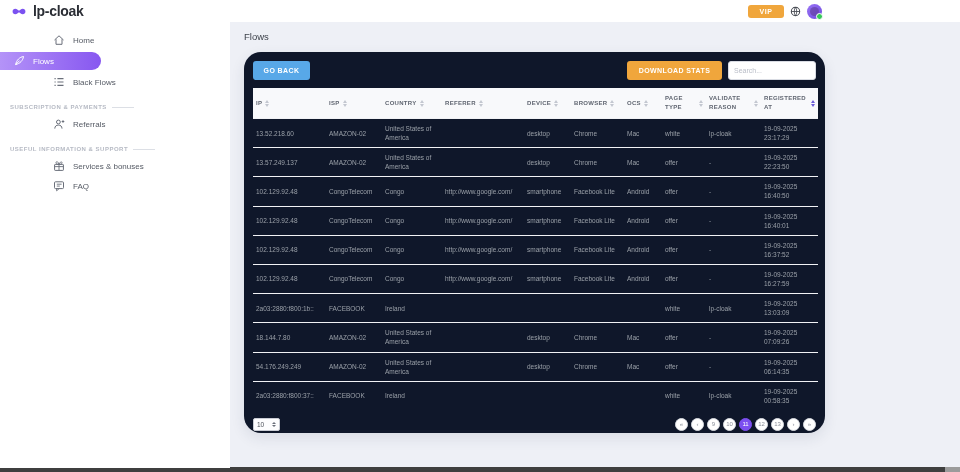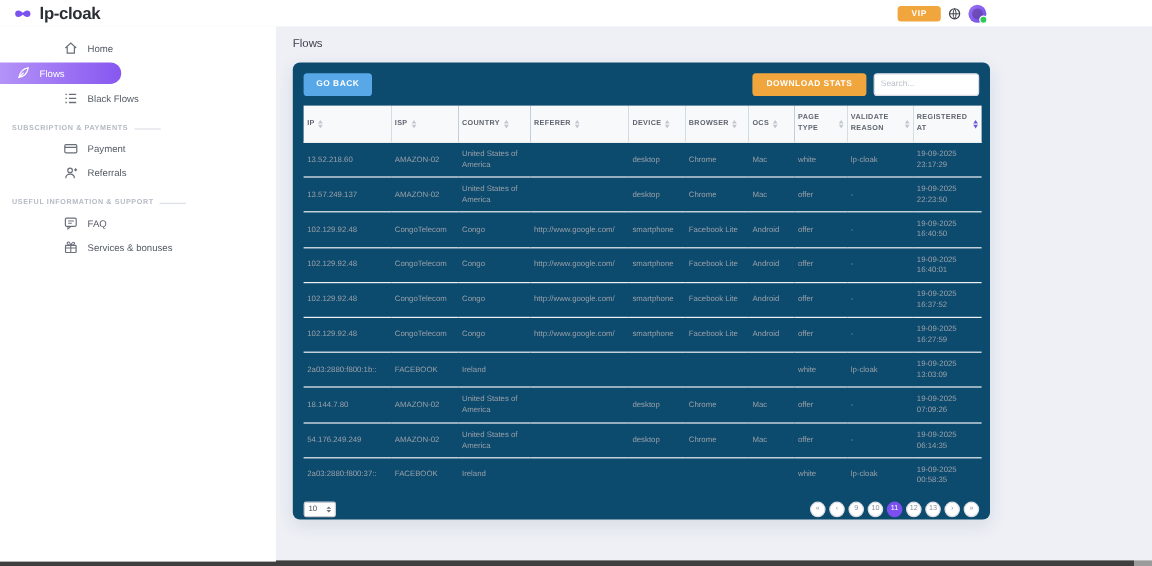--- a/index.html
+++ b/index.html
@@ -22,21 +22,21 @@
   .nav-item { display:flex; align-items:center; gap:8px; height:20px; padding-left:13px; font-size:8px; color:#555a64; cursor:pointer;margin-left:40px; }
   .nav-item .nicon { width:12px; height:12px; color:#6a6f7a; flex:0 0 12px; display:flex; align-items:center; }
   .nav-item.active { background:linear-gradient(90deg,#b493f8,#8757f0); color:#fff; width:101px; height:18px; border-radius:0 9px 9px 0; margin:2px 0; }
   .nav-item.active .nicon { color:#fff; }
   .nav-section { display:flex; align-items:center; gap:5px; margin:12px 0 4px 10px; font-size:6px; font-weight:bold; color:#b6bac4; letter-spacing:0.5px; text-transform:uppercase; }
   .nav-section::after { content:""; width:22px; height:1px; background:#dcdfe5; }
 
   
   .main { position:absolute; left:230px; top:22px; right:0; bottom:0; }
   .page-title { font-size:9.5px; font-weight:500; color:#3e434c; margin:9px 0 0 14px; }
-  .card { position:absolute; left:14px; top:30px; width:581px; height:381px; background:#0c4a6e; border-radius:6px; box-shadow:0 5px 14px rgba(40,50,80,.10); padding:9px; }
+  .card { position:absolute; left:14px; top:30px; width:581px; height:381px; background:#0f172a; border-radius:17px; box-shadow:0 5px 14px rgba(40,50,80,.10); padding:9px; }
   .toolbar { display:flex; align-items:center; justify-content:space-between; }
   .btn-back { background:#58a8e8; color:#fff; border:none; border-radius:3px; width:57px; height:19px; font-size:7px; font-weight:bold; letter-spacing:0.4px; cursor:pointer; }
   .toolbar-right { display:flex; align-items:center; gap:6px; }
   .btn-download { background:#f0a63c; color:#fff; border:none; border-radius:3px; width:95px; height:19px; font-size:7px; font-weight:bold; letter-spacing:0.4px; cursor:pointer; }
   .search-input { width:88px; height:19px; border:1px solid #d9dce3; border-radius:3px; font-size:7px; padding:0 5px; color:#555; outline:none; font-family:"Liberation Sans",sans-serif; }
   .search-input::placeholder { color:#b9bdc7; }
 
   
   table { width:100%; border-collapse:collapse; table-layout:fixed; margin-top:8px; }
   thead th { background:#f8f9fb; padding:6px 3px; text-align:left; vertical-align:middle; }
@@ -116,54 +116,45 @@
           <path d="M1.5 2.6 h1.2 M4.4 2.6 h6.1 M1.5 6 h1.2 M4.4 6 h6.1 M1.5 9.4 h1.2 M4.4 9.4 h6.1" fill="none" stroke="currentColor" stroke-width="1.1"></path>
         </svg>
     </span>
     <span>Black Flows</span>
   </div>
 
   <div class="nav-section">SUBSCRIPTION &amp; PAYMENTS</div>
   <div class="nav-item">
     <span class="nicon">
       <svg width="12" height="12" viewBox="0 0 12 12">
-          <rect x="1" y="2.6" width="10" height="6.8" rx="1" fill="none" stroke="currentColor" stroke-width="1"></rect>
-          <path d="M1 4.8 h10" stroke="currentColor" stroke-width="1"></path>
-        </svg>
-    </span>
-    <span>Payment</span>
-  </div>
-  <div class="nav-item">
-    <span class="nicon">
-      <svg width="12" height="12" viewBox="0 0 12 12">
           <circle cx="5.4" cy="4" r="1.9" fill="none" stroke="currentColor" stroke-width="1"></circle>
           <path d="M1.8 10.6 C1.8 8.2 3.3 7.1 5.4 7.1 C7.5 7.1 9 8.2 9 10.6 M10 2.2 v2.6 M8.7 3.5 h2.6" fill="none" stroke="currentColor" stroke-width="1"></path>
         </svg>
     </span>
     <span>Referrals</span>
   </div>
 
   <div class="nav-section">USEFUL INFORMATION &amp; SUPPORT</div>
   <div class="nav-item">
     <span class="nicon">
       <svg width="12" height="12" viewBox="0 0 12 12">
+          <rect x="1.6" y="4.4" width="8.8" height="6" rx="0.6" fill="none" stroke="currentColor" stroke-width="1"></rect>
+          <path d="M1.6 6.6 h8.8 M6 4.4 v6 M6 4.4 C4.1 4.4 3 3.5 3 2.5 C3 1.5 4.6 1.4 5.1 2.4 L6 4.4 C6.6 2.3 8.2 1.4 8.9 2.2 C9.7 3 8.5 4.4 6 4.4" fill="none" stroke="currentColor" stroke-width="0.9"></path>
+        </svg>
+    </span>
+    <span>Services &amp; bonuses</span>
+  </div>
+  <div class="nav-item">
+    <span class="nicon">
+      <svg width="12" height="12" viewBox="0 0 12 12">
           <rect x="1.5" y="1.8" width="9" height="6.8" rx="1" fill="none" stroke="currentColor" stroke-width="1"></rect>
           <path d="M3.6 8.6 v2.2 l2.6 -2.2 M3.8 4.2 h4.8 M3.8 6.1 h3" fill="none" stroke="currentColor" stroke-width="0.9"></path>
         </svg>
     </span>
     <span>FAQ</span>
-  </div>
-  <div class="nav-item">
-    <span class="nicon">
-      <svg width="12" height="12" viewBox="0 0 12 12">
-          <rect x="1.6" y="4.4" width="8.8" height="6" rx="0.6" fill="none" stroke="currentColor" stroke-width="1"></rect>
-          <path d="M1.6 6.6 h8.8 M6 4.4 v6 M6 4.4 C4.1 4.4 3 3.5 3 2.5 C3 1.5 4.6 1.4 5.1 2.4 L6 4.4 C6.6 2.3 8.2 1.4 8.9 2.2 C9.7 3 8.5 4.4 6 4.4" fill="none" stroke="currentColor" stroke-width="0.9"></path>
-        </svg>
-    </span>
-    <span>Services &amp; bonuses</span>
   </div>
 </nav>
 
 <main class="main">
   <h1 class="page-title">Flows</h1>
 
   <section class="card">
     <div class="toolbar">
       <button class="btn-back">GO BACK</button>
       <div class="toolbar-right">

